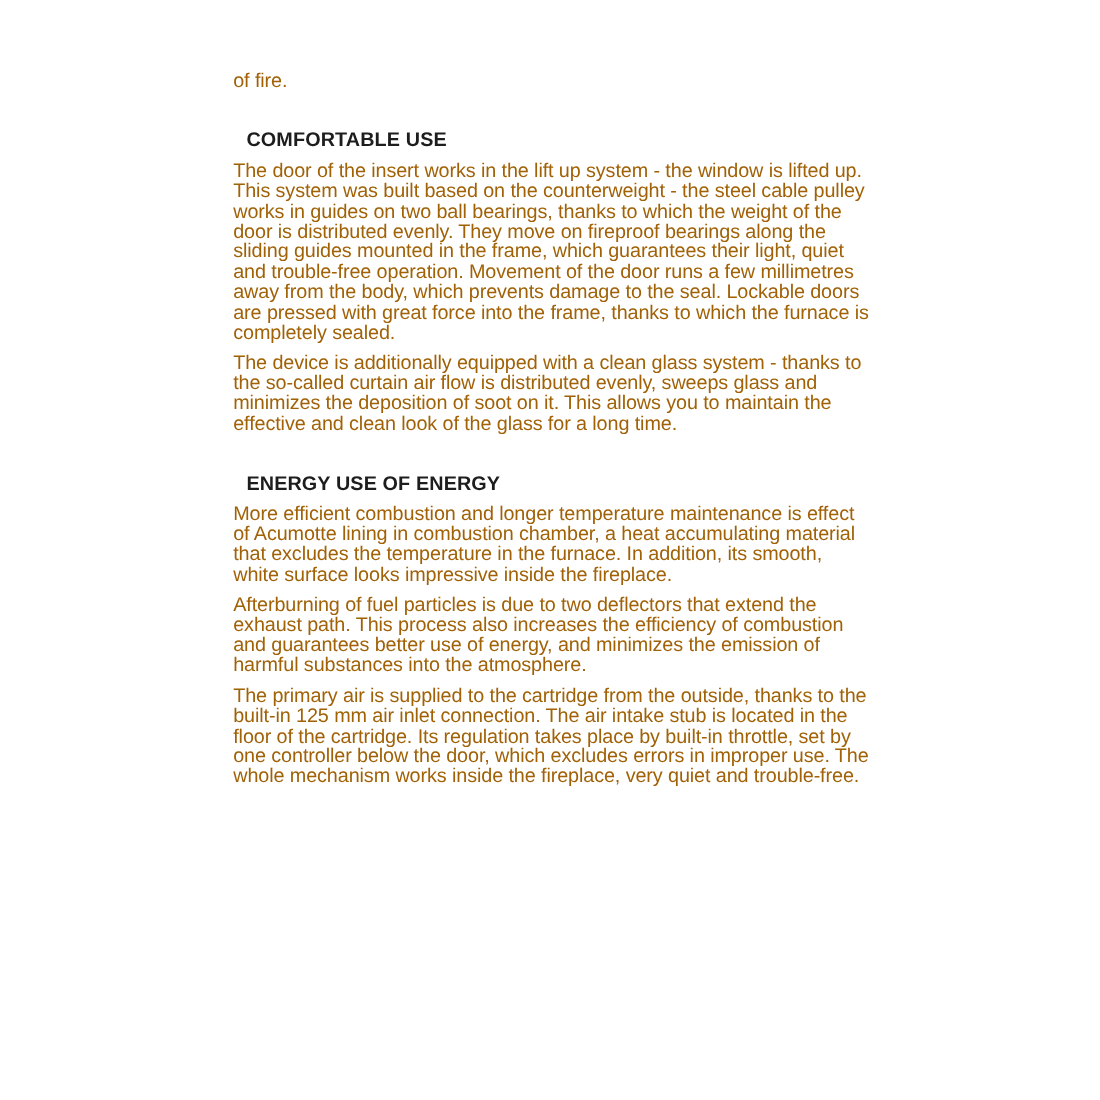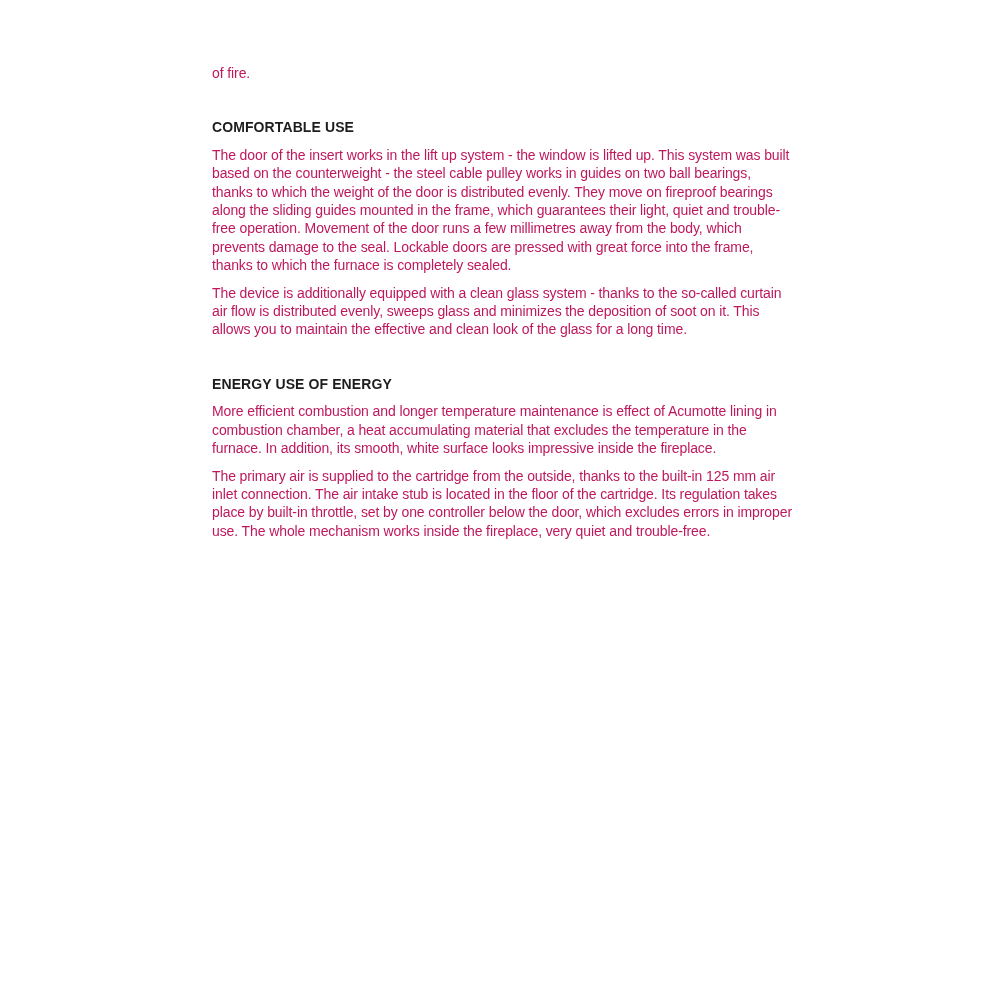--- a/index.html
+++ b/index.html
@@ -13,37 +13,37 @@
     background: #ffffff;
     overflow: hidden;
     font-family: "Liberation Sans", sans-serif;
   }
   .page-content {
     width: 580px;
     margin-left: 212px;
     padding-top: 64px;
   }
   .body-text {
-    font-size: 14px;
+    font-size: 18px;
     line-height: 18.4px;
     letter-spacing: -0.1px;
-    color: #be185d;
+    color: #a16207;
     margin: 9px 0;
     text-align: left;
   }
   .intro-fragment {
     margin: 0;
   }
   .section-heading {
-    font-size: 14px;
+    font-size: 18px;
     line-height: 18.4px;
     font-weight: bold;
     letter-spacing: 0.1px;
     color: #1d1d1d;
-    margin: 36px 0 9px 0;
+    margin: 36px 0 9px 12px;
   }
 </style>
 </head>
 <body>
 
 <main class="page-content">
 
   <p class="body-text intro-fragment">of fire.</p>
 
   <h2 class="section-heading">COMFORTABLE USE</h2>
@@ -53,18 +53,19 @@
 
   <p class="body-text">The device is additionally equipped with a clean glass system - thanks to the so-called curtain air flow is distributed evenly, sweeps glass and minimizes the deposition of soot on it. This allows you to maintain the effective and clean look of the glass for a long time.</p>
 
 
 
 
   <h2 class="section-heading">ENERGY USE OF ENERGY</h2>
 
   <p class="body-text">More efficient combustion and longer temperature maintenance is effect of Acumotte lining in combustion chamber, a heat accumulating material that excludes the temperature in the furnace. In addition, its smooth, white surface looks impressive inside the fireplace.</p>
 
+  <p class="body-text">Afterburning of fuel particles is due to two deflectors that extend the exhaust path. This process also increases the efficiency of combustion and guarantees better use of energy, and minimizes the emission of harmful substances into the atmosphere.</p>
 
 
 
   <p class="body-text">The primary air is supplied to the cartridge from the outside, thanks to the built-in 125 mm air inlet connection. The air intake stub is located in the floor of the cartridge. Its regulation takes place by built-in throttle, set by one controller below the door, which excludes errors in improper use. The whole mechanism works inside the fireplace, very quiet and trouble-free.</p>
 
 </main>
 
 </body></html>

